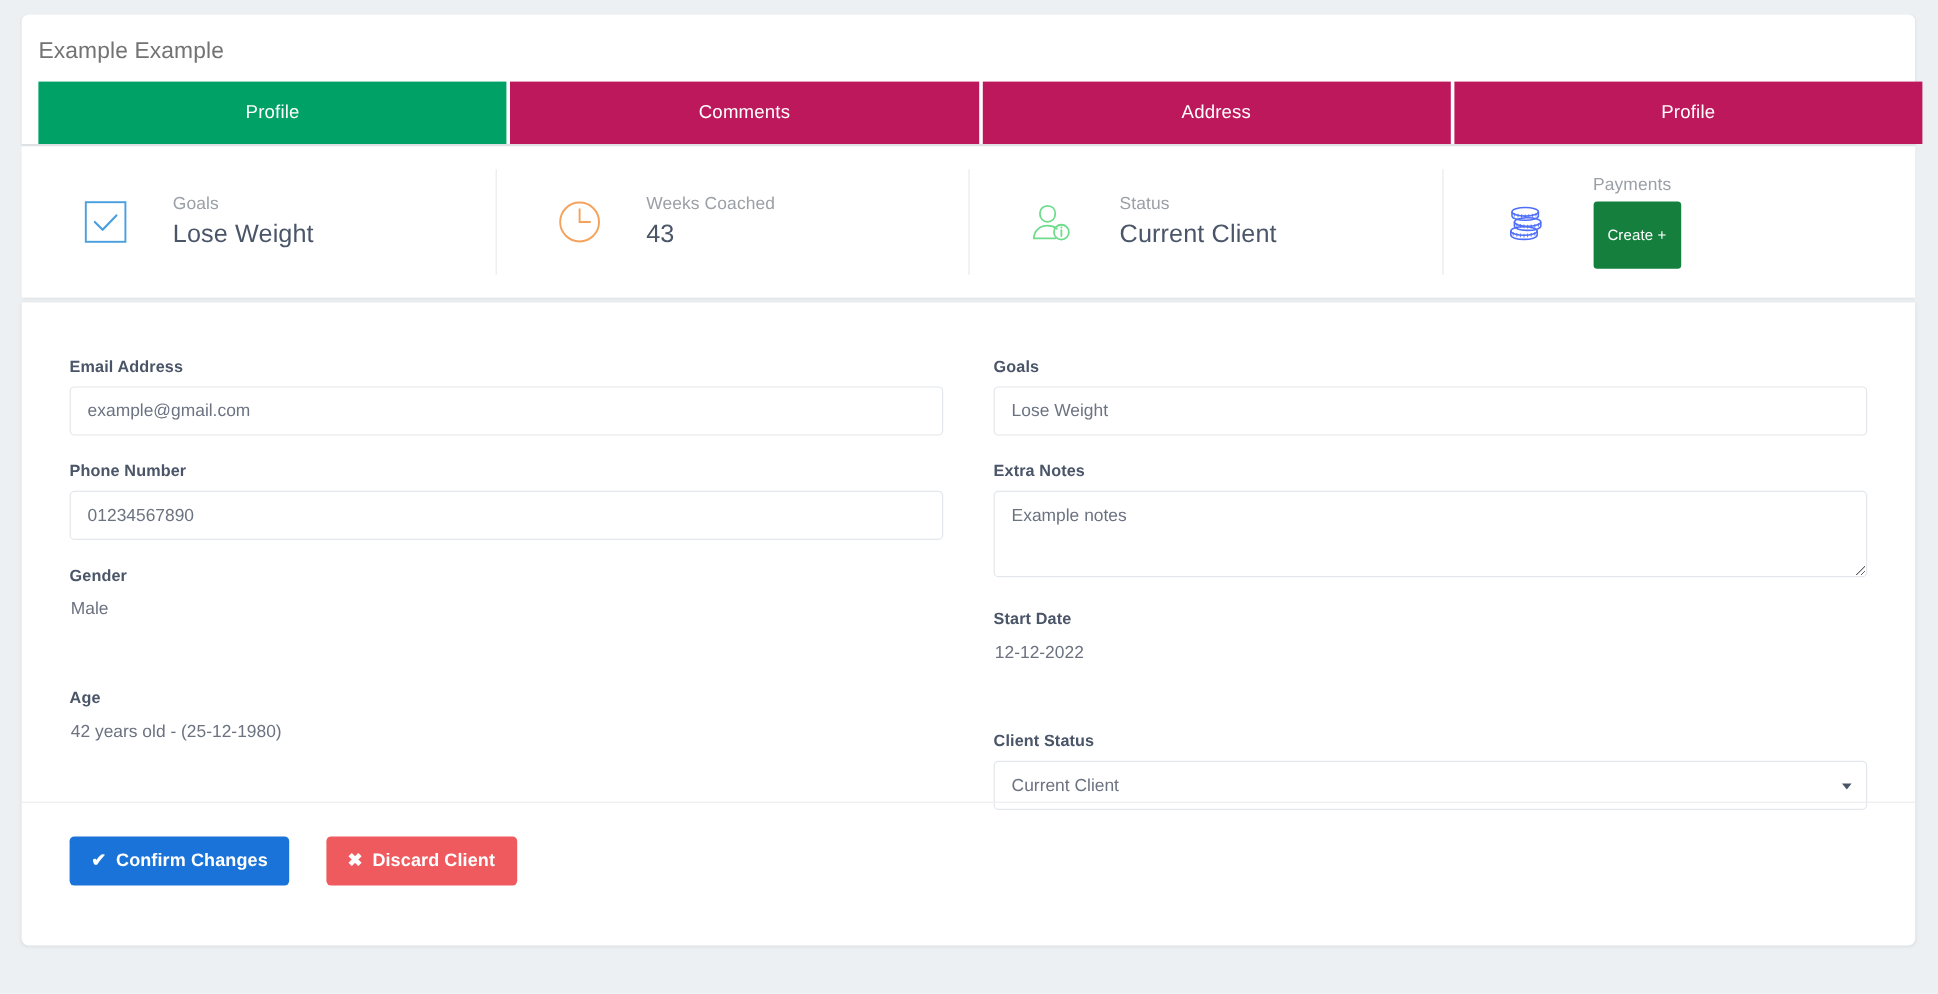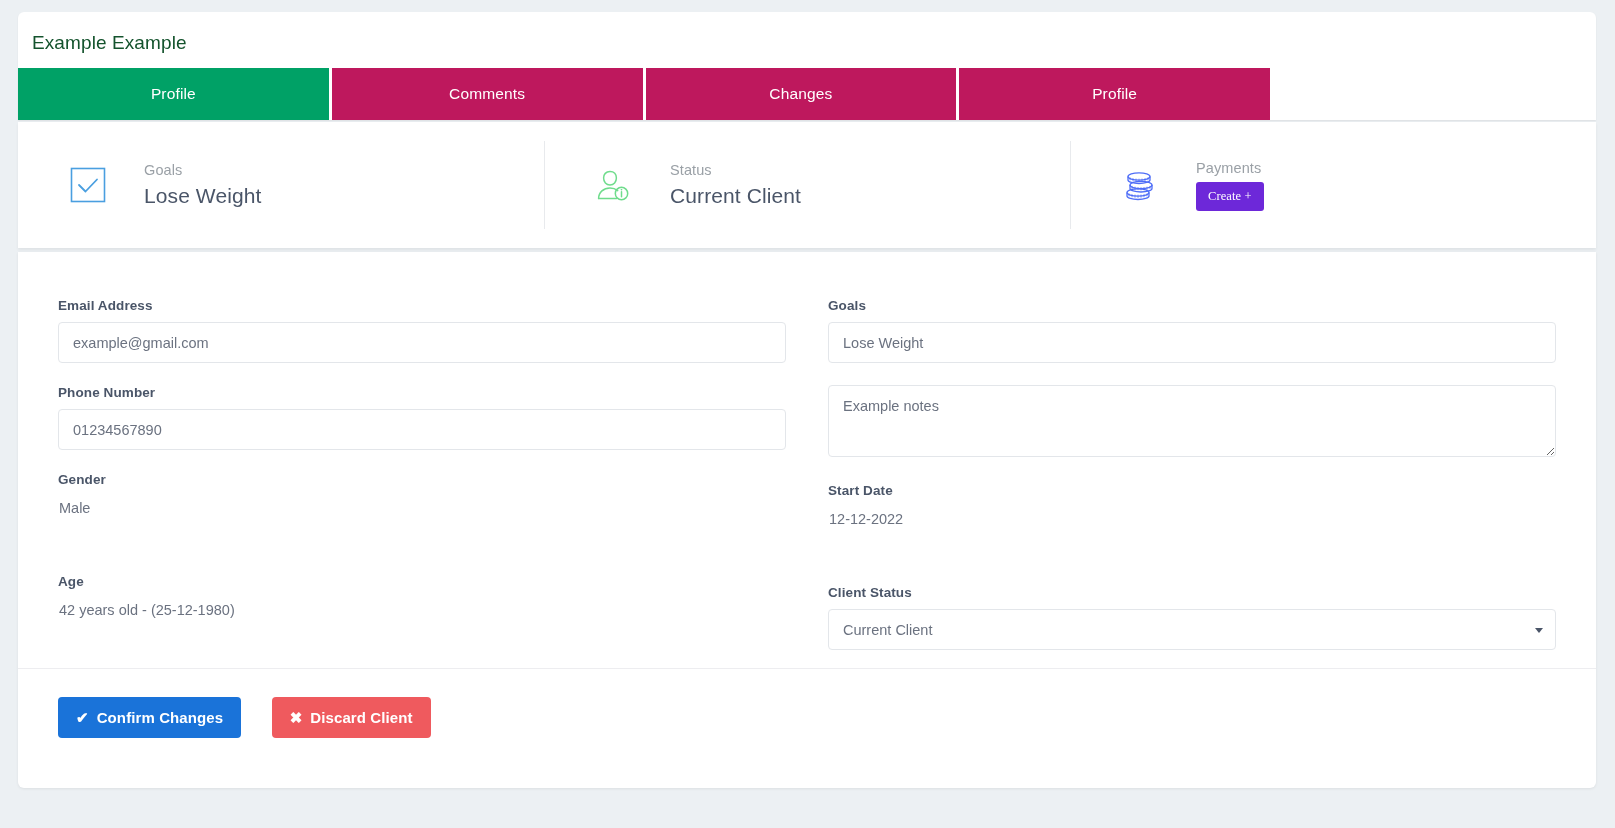--- a/index.html
+++ b/index.html
@@ -23,29 +23,29 @@
     position: absolute;
     left: 18px; top: 12px;
     width: 1578px;
     background: #ffffff;
     border-radius: 6px 6px 0 0;
     box-shadow: 0 1px 2px rgba(0,0,0,0.07);
     padding: 0;
   }
   .page-title {
     font-size: 19px;
-    color: #14532d;
+    color: #737373;
     font-weight: 400;
     padding: 20px 0 14px 14px;
     letter-spacing: .1px;
   }
   .tabs {
     display: flex;
-    width: 1252px;
-    margin: 0 0 0 0;
+    width: 1570px;
+    margin: 0 0 0 14px;
     gap: 3px;
     padding-bottom: 0;
   }
   .tab {
     flex: 1 1 0;
     height: 52px;
     line-height: 52px;
     text-align: center;
     font-size: 15.5px;
     color: #ffffff;
@@ -97,28 +97,28 @@
   }
   .stat-value {
     font-size: 21px;
     color: #4a5568;
     font-weight: 400;
     letter-spacing: .1px;
   }
   .btn-create {
     display: inline-block;
     align-self: flex-start;
-    background: #6d28d9;
+    background: #15803d;
     color: #fff;
     border: none;
     border-radius: 3px;
     font-size: 12.5px;
-    padding: 7px 12px;
+    padding: 21px 12px;
     cursor: pointer;
-    font-family: Liberation Serif, serif;
+    font-family: Liberation Sans, sans-serif;
     letter-spacing: .1px;
   }
 
   
   .form-card {
     position: absolute;
     left: 18px; top: 252px;
     width: 1578px; height: 536px;
     background: #ffffff;
     border-radius: 0 0 6px 6px;
@@ -214,40 +214,52 @@
 </head>
 <body>
 
 <div class="page">
 
   <div class="top-card">
     <div class="page-title">Example Example</div>
     <div class="tabs">
       <div class="tab active">Profile</div>
       <div class="tab">Comments</div>
-      <div class="tab">Changes</div>
+      <div class="tab">Address</div>
       <div class="tab">Profile</div>
     </div>
   </div>
 
   <div class="stats-card">
 
     <div class="stat">
       <div class="stat-icon">
         <svg width="38" height="38" viewBox="0 0 38 38" aria-hidden="true">
           <rect x="2.5" y="2.5" width="33" height="33" fill="none" stroke="#4a9fe0" stroke-width="1.6"></rect>
           <polyline points="10,19 16.5,25.5 28,13.5" fill="none" stroke="#4a9fe0" stroke-width="1.8" stroke-linecap="round" stroke-linejoin="round"></polyline>
         </svg>
       </div>
       <div class="stat-body">
         <span class="stat-label">Goals</span>
         <span class="stat-value">Lose Weight</span>
       </div>
     </div>
 
+    <div class="stat">
+      <div class="stat-icon">
+        <svg width="38" height="38" viewBox="0 0 38 38" aria-hidden="true">
+          <circle cx="19" cy="19" r="16.2" fill="none" stroke="#f5a35c" stroke-width="1.6"></circle>
+          <polyline points="19,8.5 19,19 27.5,19" fill="none" stroke="#f5a35c" stroke-width="1.6" stroke-linecap="square" stroke-linejoin="miter"></polyline>
+        </svg>
+      </div>
+      <div class="stat-body">
+        <span class="stat-label">Weeks Coached</span>
+        <span class="stat-value">43</span>
+      </div>
+    </div>
 
     <div class="stat">
       <div class="stat-icon">
         <svg width="40" height="40" viewBox="0 0 40 40" aria-hidden="true">
           <path d="M16 6.5c4.1 0 6.4 2.8 6.4 6.6 0 3.8-2.6 6.8-6.4 6.8s-6.4-3-6.4-6.8c0-3.8 2.3-6.6 6.4-6.6z" fill="none" stroke="#6fdc8c" stroke-width="1.5"></path>
           <path d="M4.6 33.6c0-6.4 5.1-10.6 11.4-10.6 3 0 5.7 1 7.7 2.6" fill="none" stroke="#6fdc8c" stroke-width="1.5" stroke-linecap="round"></path>
           <path d="M4.6 33.6h18" fill="none" stroke="#6fdc8c" stroke-width="1.5" stroke-linecap="round"></path>
           <circle cx="27.5" cy="28.5" r="6.2" fill="none" stroke="#6fdc8c" stroke-width="1.5"></circle>
           <line x1="27.5" y1="26.8" x2="27.5" y2="31.7" stroke="#6fdc8c" stroke-width="1.5" stroke-linecap="round"></line>
           <circle cx="27.5" cy="24.6" r="0.85" fill="#6fdc8c"></circle>
@@ -332,20 +344,21 @@
       </div>
 
       <div class="col">
 
         <div class="field">
           <label class="field-label">Goals</label>
           <input class="input" type="text" value="Lose Weight" style="">
         </div>
 
         <div class="field">
+          <label class="field-label">Extra Notes</label>
           <textarea class="input" style="">Example notes</textarea>
         </div>
 
         <div class="field static">
           <label class="field-label">Start Date</label>
           <div class="static-val">12-12-2022</div>
         </div>
 
         <div class="field">
           <label class="field-label">Client Status</label>

